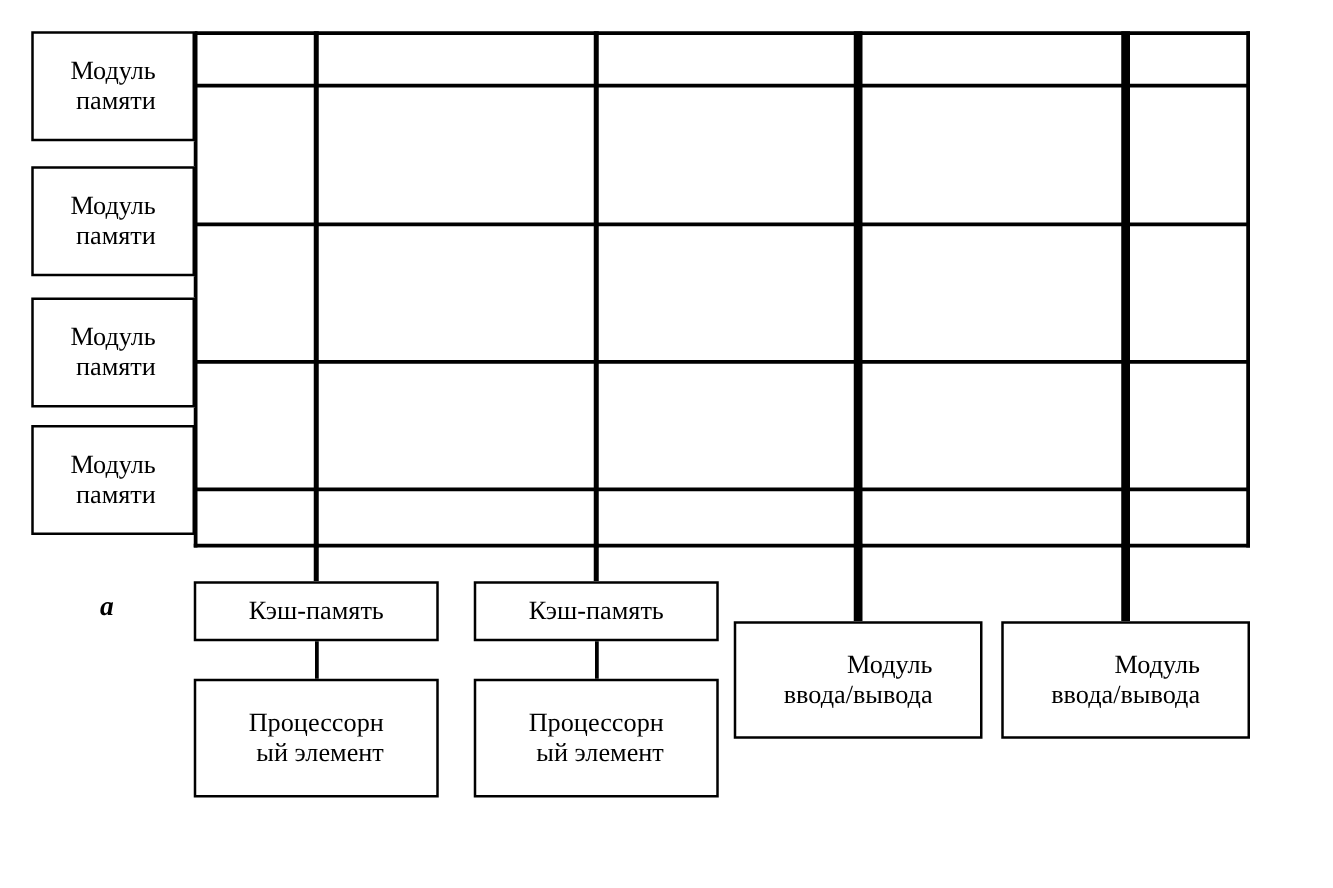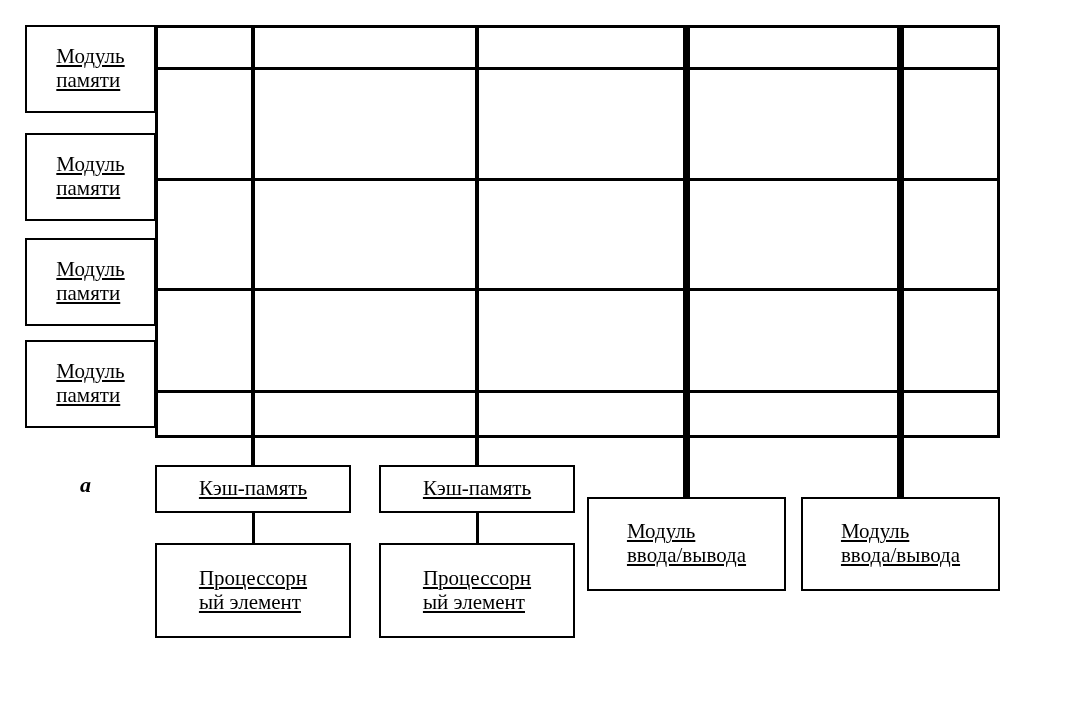--- a/index.html
+++ b/index.html
@@ -21,28 +21,27 @@
   }
   
   .box {
     position: absolute;
     box-sizing: border-box;
     border: 2px solid #000000;
     background: #ffffff;
     display: flex;
     align-items: center;
     justify-content: center;
-    text-align: left;
+    text-align: right;
     line-height: 1.12;
     font-size: 21px;
     font-family: "Liberation Serif", serif;
     color: #000;
     z-index: 3;
     padding: 0 2px;
-    text-decoration: underline;
   }
   .hline {
     position: absolute;
     background: #000000;
     z-index: 1;
   }
   .vline {
     position: absolute;
     background: #000000;
     z-index: 1;

